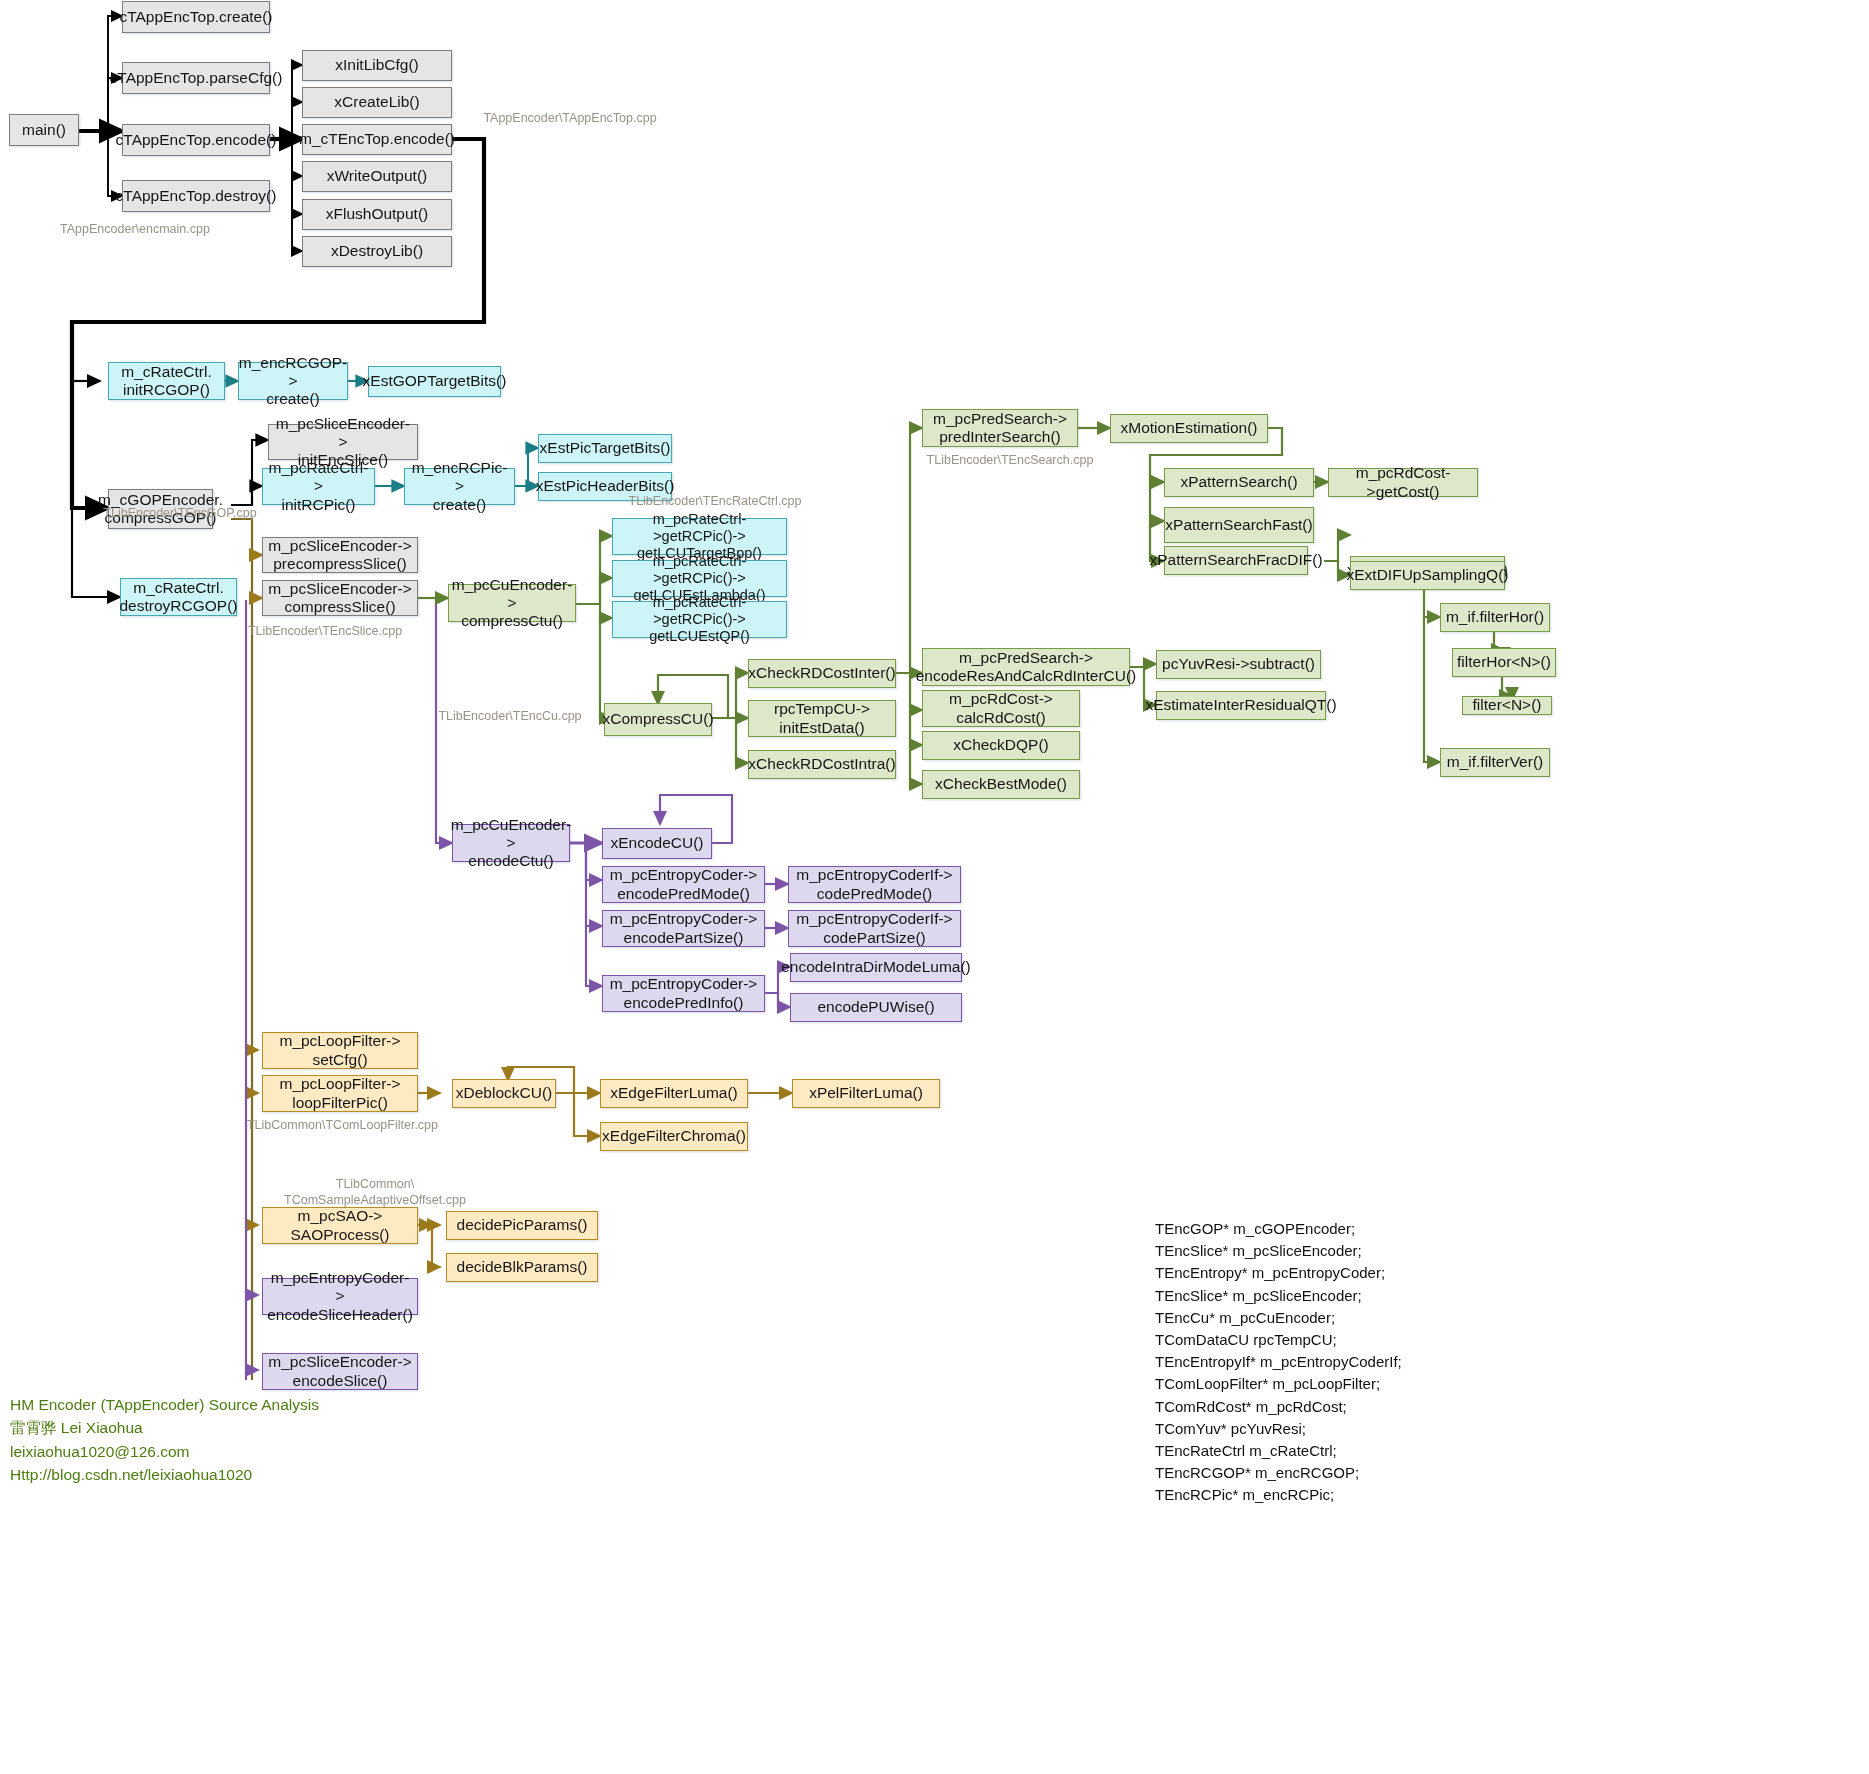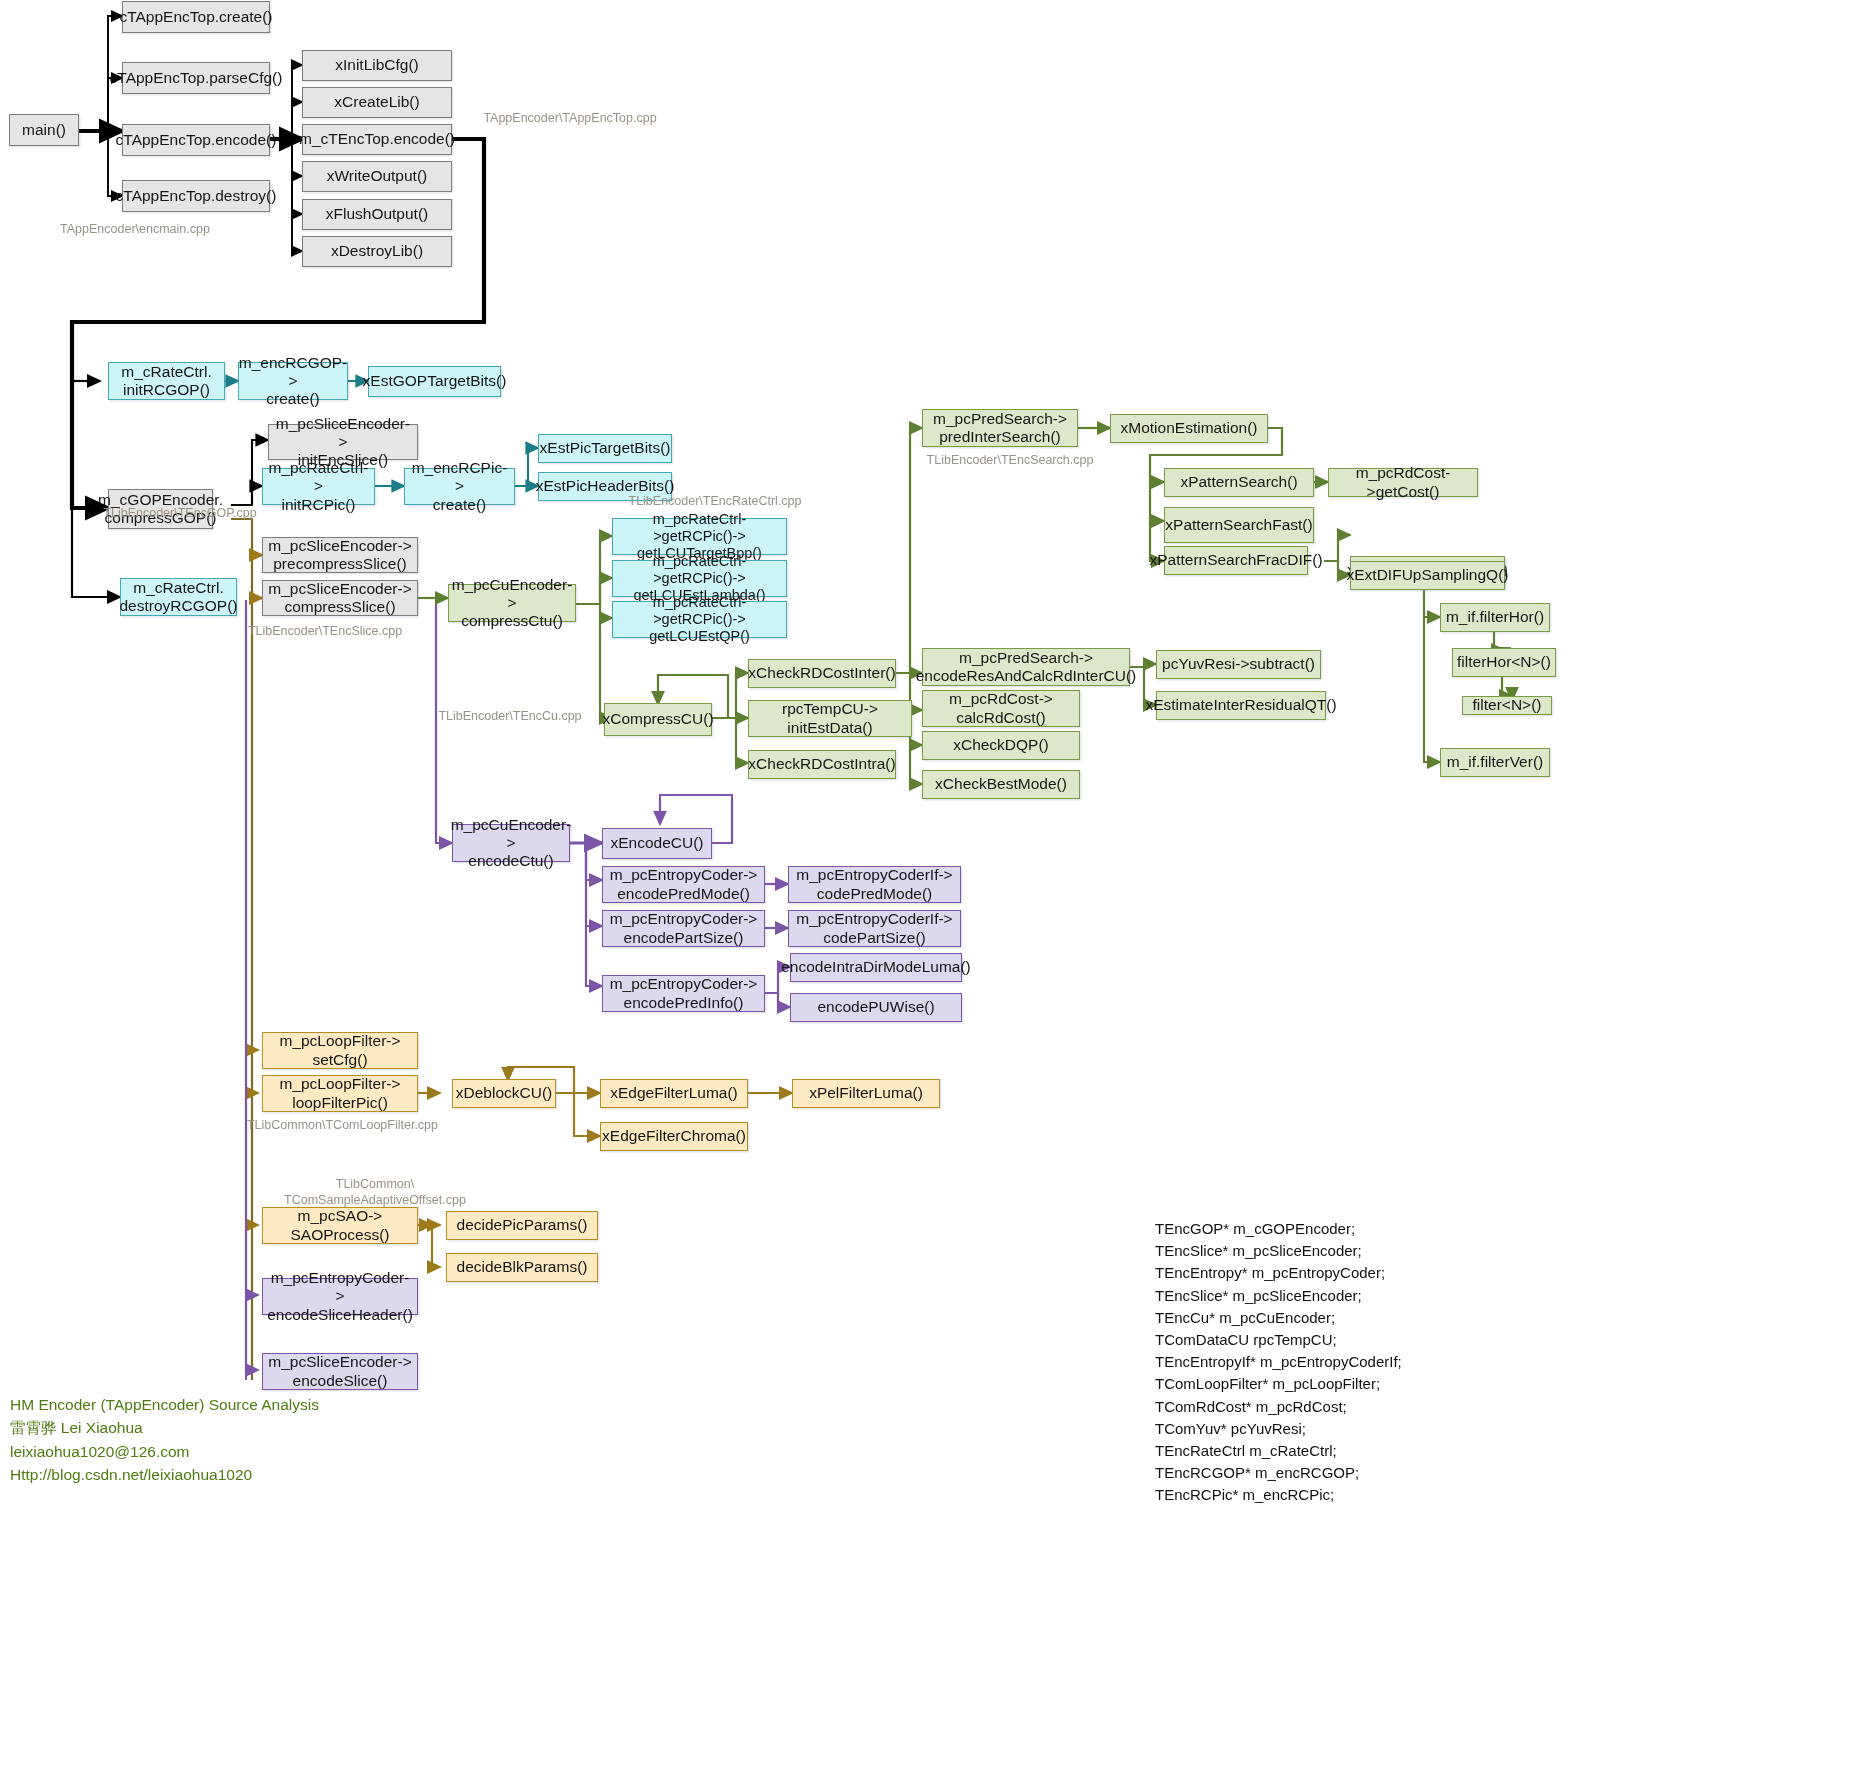--- a/index.html
+++ b/index.html
@@ -263,21 +263,21 @@
 getLCUTargetBpp()</div>
   <div class="node n-cyan" style="left:612px;top:560px;width:175px;height:37px;font-size:14.5px;">m_pcRateCtrl-&gt;getRCPic()-&gt;
 getLCUEstLambda()</div>
   <div class="node n-cyan" style="left:612px;top:601px;width:175px;height:37px;font-size:14.5px;">m_pcRateCtrl-&gt;getRCPic()-&gt;
 getLCUEstQP()</div>
 
   <div class="node n-green" style="left:604px;top:703px;width:108px;height:33px;">xCompressCU()</div>
   <div class="caption" style="left:400px;top:709px;width:220px;">TLibEncoder\TEncCu.cpp</div>
 
   <div class="node n-green" style="left:748px;top:659px;width:148px;height:29px;">xCheckRDCostInter()</div>
-  <div class="node n-green" style="left:748px;top:700px;width:164px;height:37px;">rpcTempCU-&gt;
+  <div class="node n-green" style="left:748px;top:700px;width:148px;height:37px;">rpcTempCU-&gt;
 initEstData()</div>
   <div class="node n-green" style="left:748px;top:750px;width:148px;height:29px;">xCheckRDCostIntra()</div>
 
   <div class="node n-green" style="left:922px;top:409px;width:156px;height:38px;">m_pcPredSearch-&gt;
 predInterSearch()</div>
   <div class="caption" style="left:915px;top:453px;width:190px;">TLibEncoder\TEncSearch.cpp</div>
   <div class="node n-green" style="left:1110px;top:414px;width:158px;height:29px;">xMotionEstimation()</div>
 
   <div class="node n-green" style="left:1164px;top:468px;width:150px;height:29px;">xPatternSearch()</div>
   <div class="node n-green" style="left:1328px;top:468px;width:150px;height:29px;">m_pcRdCost-&gt;getCost()</div>

